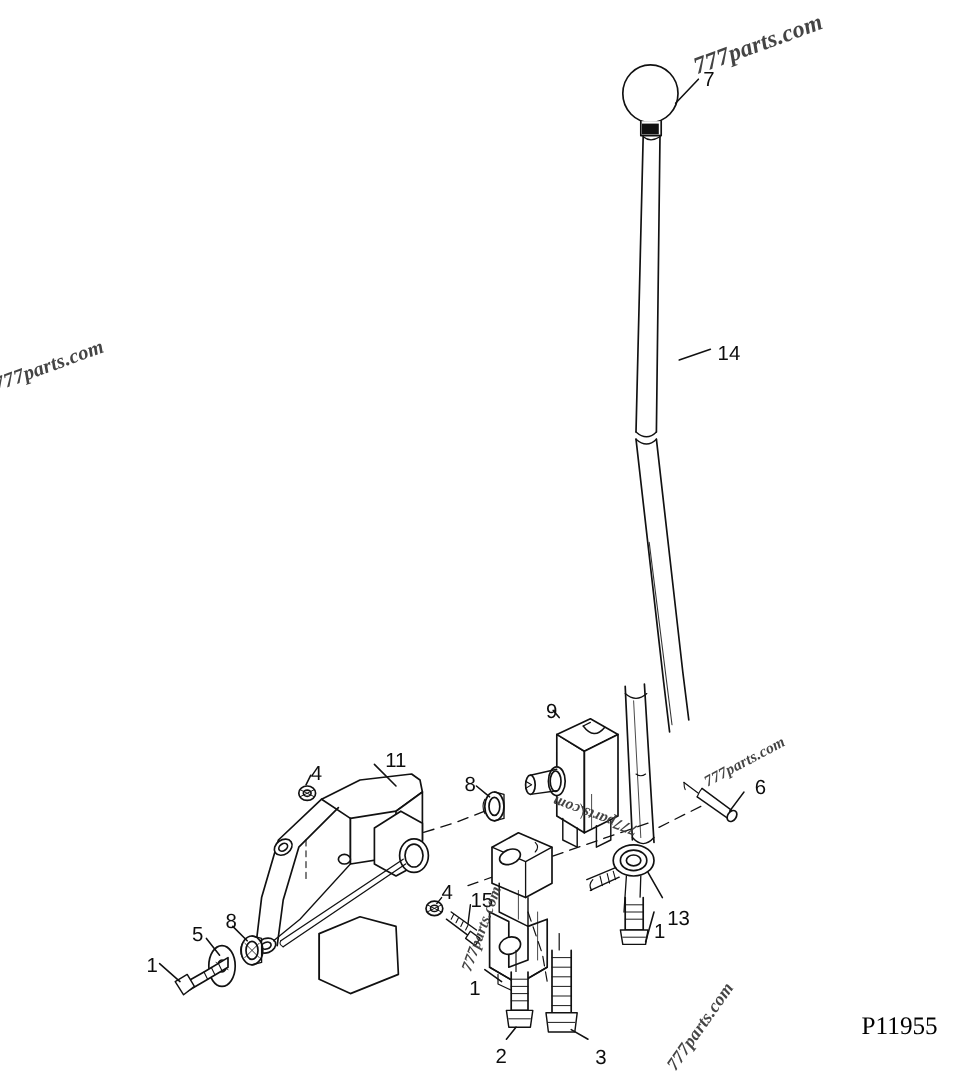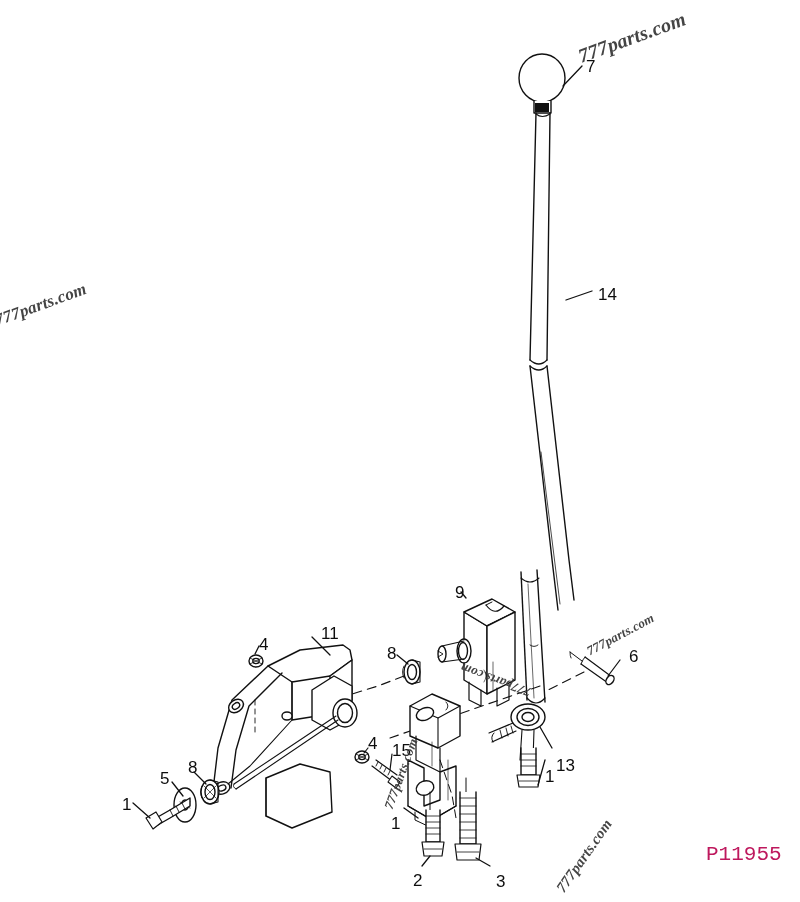--- a/index.html
+++ b/index.html
@@ -25,24 +25,25 @@
     font-family:"Liberation Serif", serif;
     font-style:italic;
     font-weight:bold;
     color:#3a3a3a;
     white-space:nowrap;
     user-select:none;
     letter-spacing:.2px;
   }
   .drawing-no{
     position:absolute;
-    font-family:Liberation Mono, monospace;
+    font-family:Liberation Serif, serif;
     font-size:21px;
-    color:#be185d;
+    color:#000000;
     white-space:nowrap;
+    margin-left:12px;
   }
 </style>
 </head>
 <body>
 
 <div id="stage">
 
   <svg id="artboard" viewBox="0 0 800 902" xmlns="http://www.w3.org/2000/svg">
     <g fill="none" stroke="#111111" stroke-width="1.4" stroke-linecap="round" stroke-linejoin="round">
 

